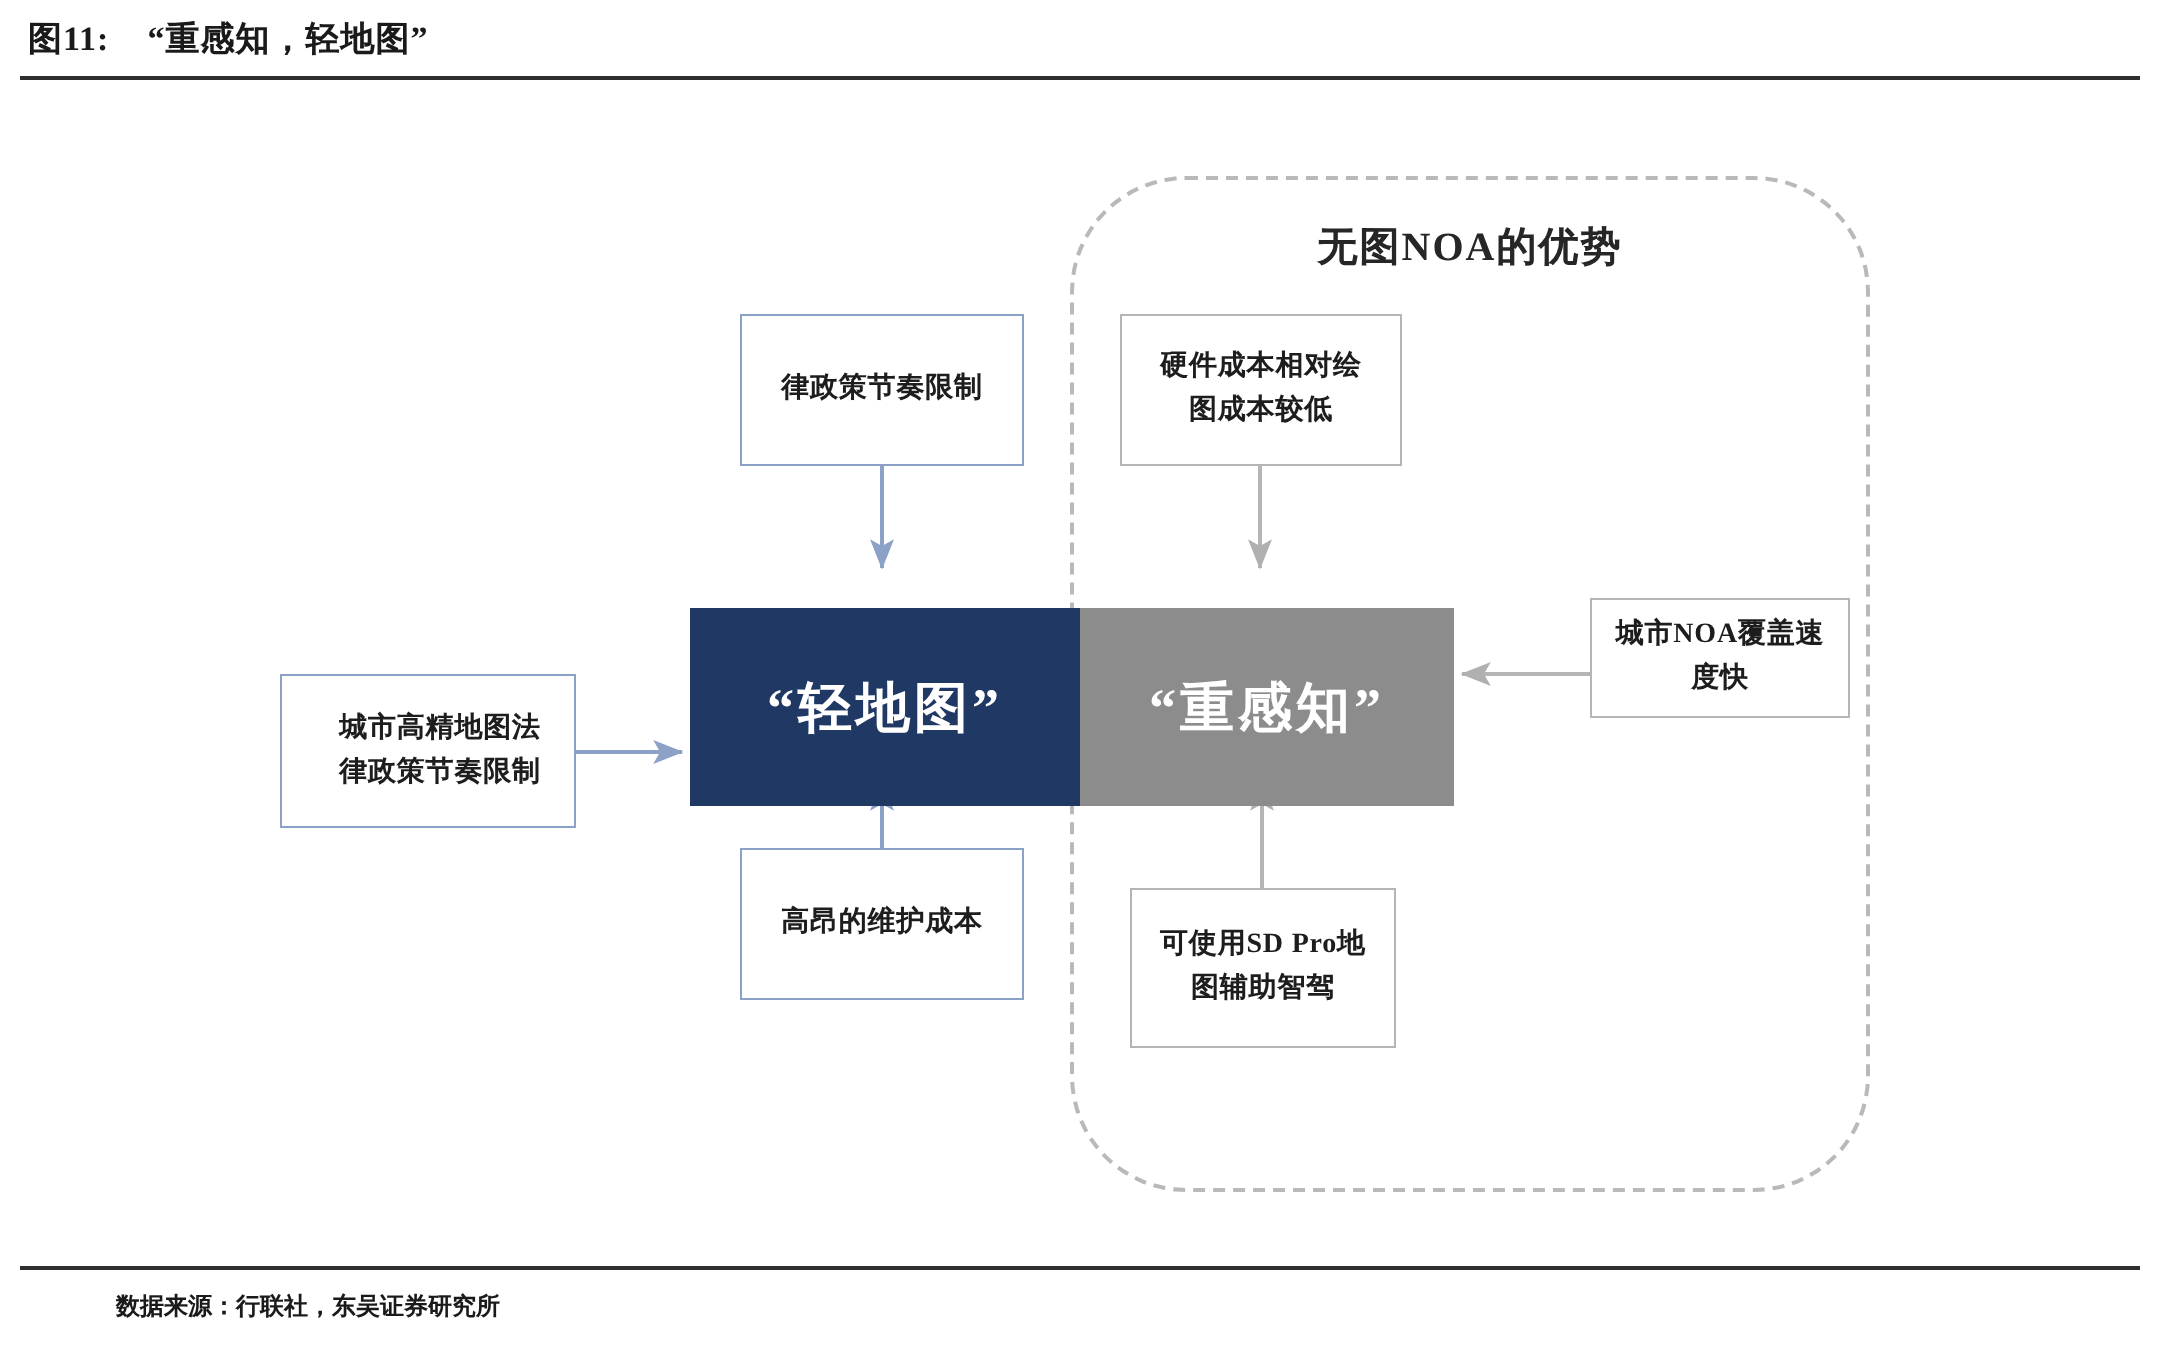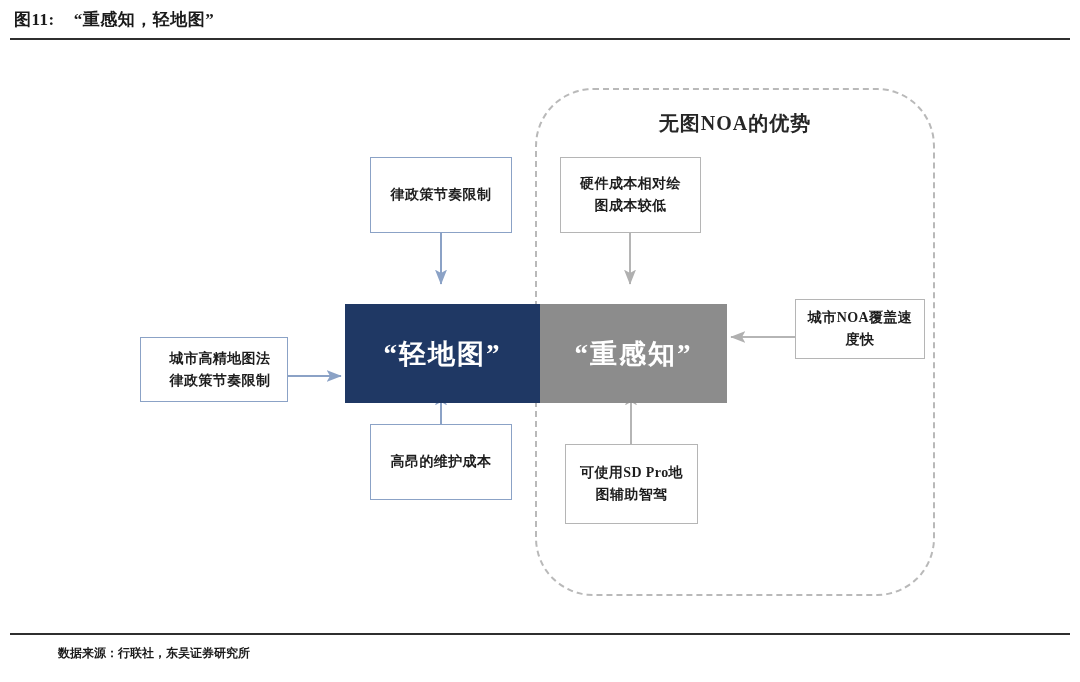--- a/index.html
+++ b/index.html
@@ -143,21 +143,21 @@
     font-weight: bold;
     color: #1d1d1d;
     line-height: 1.55;
     letter-spacing: 0.4px;
     padding: 2px 6px;
   }
   .leaf.b-blue { border: 1.4px solid #8ba2c6; }
   .leaf.b-gray { border: 1.4px solid #b5b5b5; }
 
   .leaf-cost-draw   { left: 370px; top: 119px; width: 142px; height: 76px; }
-  .leaf-law         { left: 140px; top: 299px; width: 148px; height: 65px; padding-left: 18px; }
+  .leaf-law         { left: 140px; top: 299px; width: 148px; height: 77px; padding-left: 18px; }
   .leaf-cost-maint  { left: 370px; top: 386px; width: 142px; height: 76px; }
   .leaf-hw-cost     { left: 560px; top: 119px; width: 141px; height: 76px; }
   .leaf-noa-cover   { left: 795px; top: 261px; width: 130px; height: 60px; }
   .leaf-sdpro       { left: 565px; top: 406px; width: 133px; height: 80px; }
 
   
   .connectors {
     position: absolute;
     left: 0; top: 0;
     width: 1080px;

